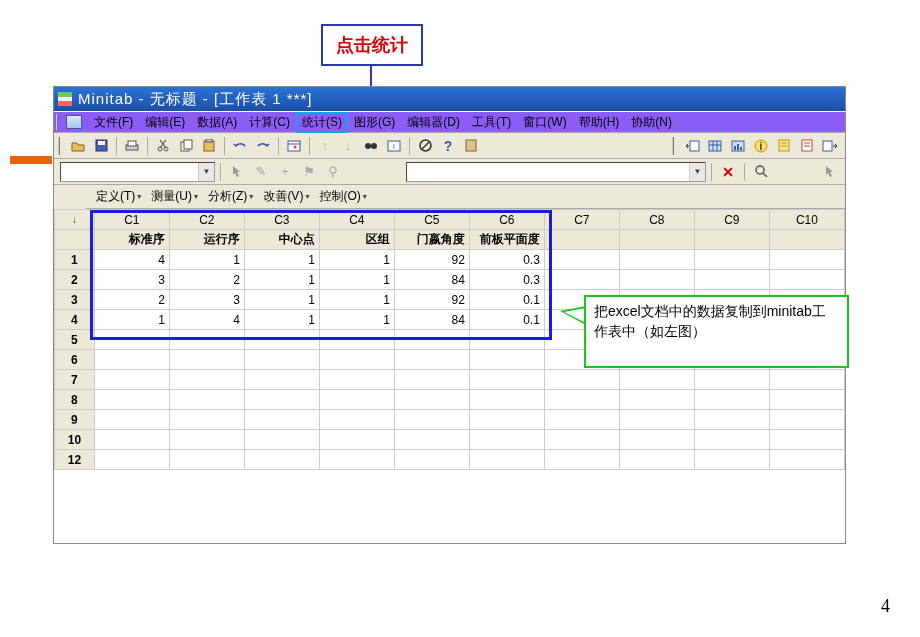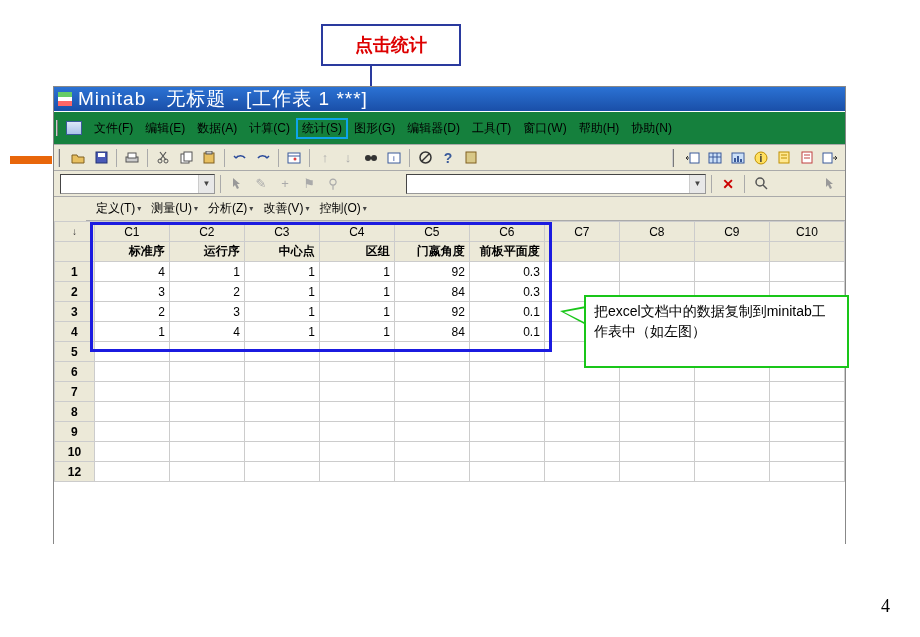--- a/index.html
+++ b/index.html
@@ -1,19 +1,19 @@
 <!DOCTYPE html>
 <html><head>
 <meta charset="utf-8">
 <style>
   * { box-sizing: border-box; margin: 0; padding: 0; }
   body { font-family: "SimSun", "宋体", sans-serif; font-size: 12px; background: #fff; position: relative; width: 920px; height: 637px; }
   
   .callout-top {
-    position: absolute; left: 321px; top: 24px; width: 140px; height: 42px;
+    position: absolute; left: 321px; top: 24px; width: 102px; height: 42px;
     border: 2px solid #2a3a9e; background: #fff; display: flex; align-items: center; justify-content: center;
     color: #d00; font-size: 18px; font-weight: bold;
   }
   .callout-top-arrow {
     position: absolute; left: 370px; top: 66px; width: 0; height: 44px;
     border-left: 2px solid #2a3a9e;
   }
   .callout-top-arrowhead {
     position: absolute; left: 365px; top: 104px; width: 0; height: 0;
     border-left: 6px solid transparent; border-right: 6px solid transparent; border-top: 10px solid #2a3a9e;
@@ -26,25 +26,25 @@
   
   .titlebar {
     height: 24px; background: linear-gradient(to bottom, #2b72d4, #1a4fa8);
     color: #fff; display: flex; align-items: center; padding: 0 4px; font-family: "SimSun", sans-serif;
   }
   .titlebar .app-icon { width: 14px; height: 14px; margin-right: 6px; display: flex; flex-direction: column; }
   .titlebar .app-icon span { flex: 1; }
   .titlebar .app-icon .b1 { background: #6c6; }
   .titlebar .app-icon .b2 { background: #fff; }
   .titlebar .app-icon .b3 { background: #f66; }
-  .titlebar-text { font-size: 19px; letter-spacing: 1px; }
+  .titlebar-text { font-size: 15px; letter-spacing: 1px; }
   
   .menubar {
-    height: 22px; background: #15803d; border-top: 1px solid #fff; border-bottom: 1px solid #aaa;
-    display: flex; align-items: center; padding: 16px 2px;
+    height: 22px; background: #8b5cf6; border-top: 1px solid #fff; border-bottom: 1px solid #aaa;
+    display: flex; align-items: center; padding: 4px 2px;
   }
   .menu-grip { width: 6px; height: 16px; border-left: 2px ridge #ccc; margin-right: 4px; }
   .menu-icon { width: 16px; height: 14px; border: 1px solid #3a5a9a; margin-right: 6px; background: linear-gradient(#dce8f8, #aac3e8); }
   .menu-item { padding: 2px 6px; cursor: default; font-size: 12px; white-space: nowrap; }
   .menu-item.highlighted { border: 2px solid #0ea5e9; padding: 0 4px; }
   
   .toolbar {
     height: 26px; background: #ece9d8; border-bottom: 1px solid #aaa;
     display: flex; align-items: center; padding: 0 4px; gap: 1px;
   }

